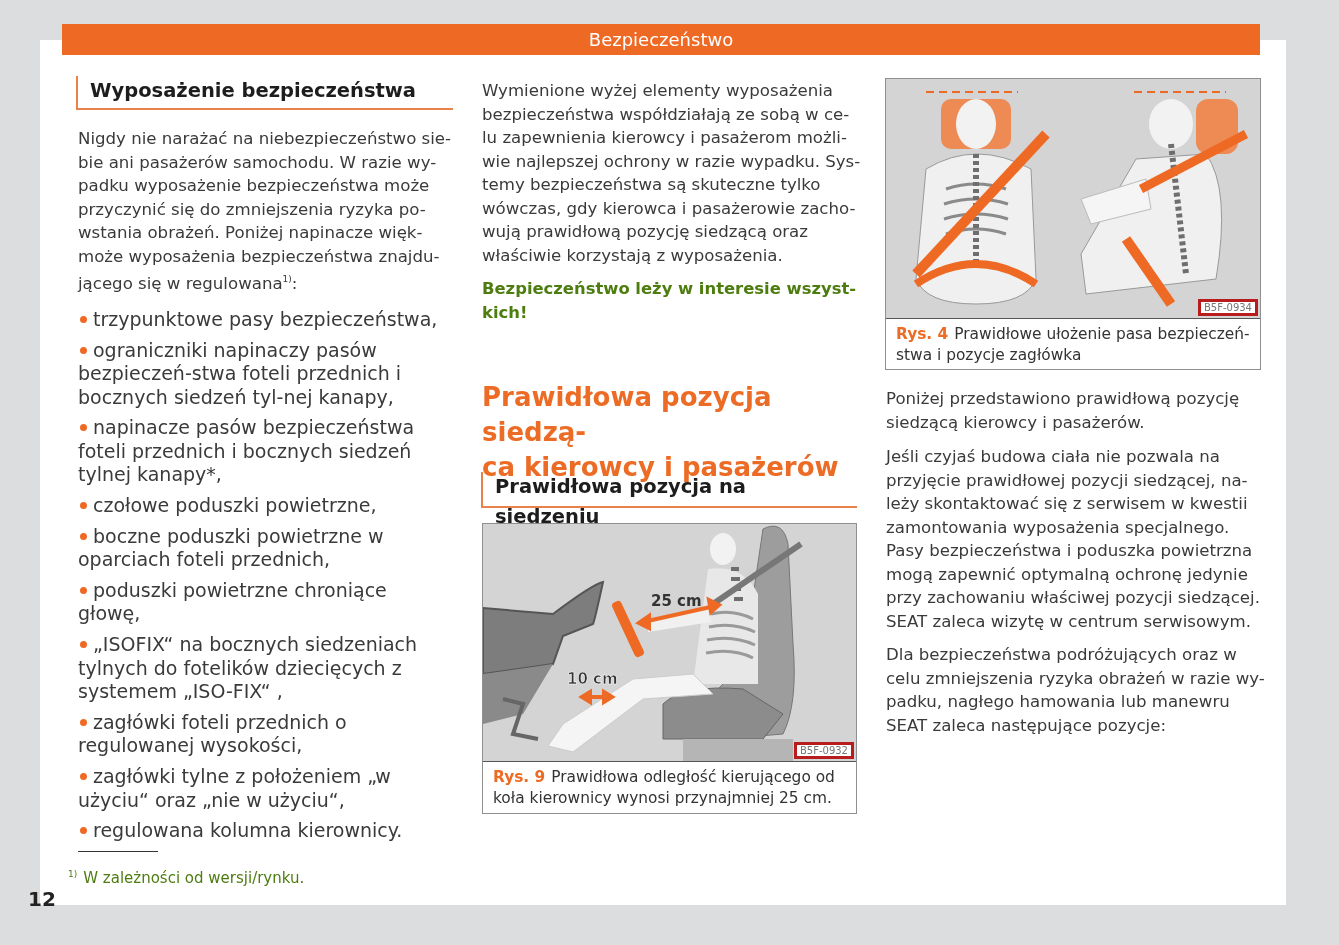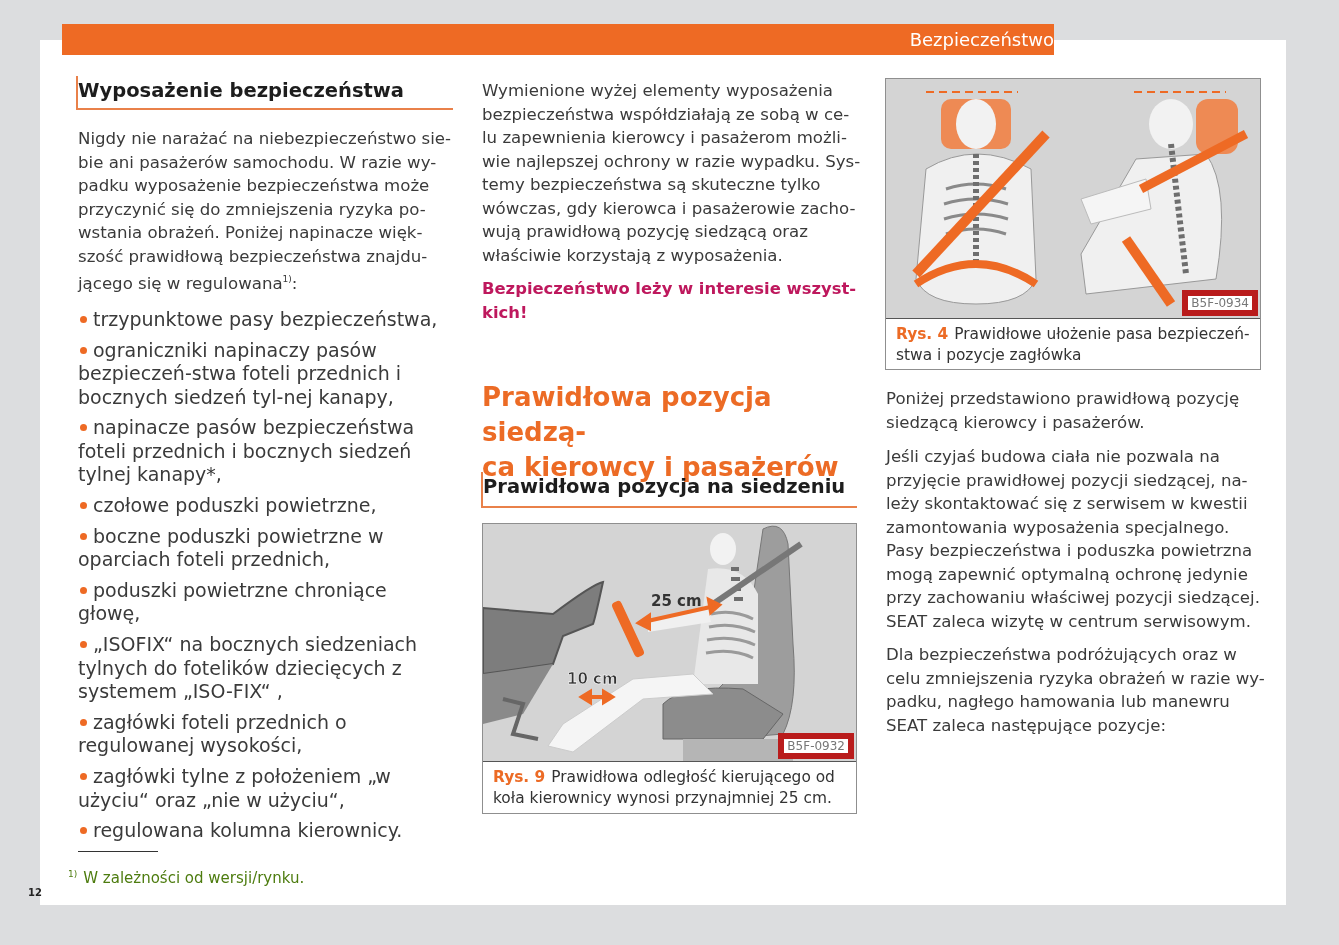--- a/index.html
+++ b/index.html
@@ -1,54 +1,54 @@
 <!DOCTYPE html>
 <html><head>
 <meta charset="utf-8">
 <style>
   * { box-sizing: border-box; margin: 0; padding: 0; }
   html, body { width: 1339px; height: 945px; overflow: hidden; }
   body { background: #dcdddf; position: relative; font-family: "DejaVu Sans", sans-serif; color: #333; }
   .page { position: absolute; left: 40px; top: 40px; width: 1246px; height: 865px; background: #fff; }
-  .header-bar { position: absolute; left: 62px; top: 24px; width: 992px; height: 31px; background: #ee6a24; color: #fff;
-    font-size: 18px; line-height: 31px; text-align: right; font-weight: 500; }
-  .sec-head { position: absolute; border-left: 2px solid #e9814a; border-bottom: 2px solid #e9814a; 
+  .header-bar { position: absolute; left: 62px; top: 24px; width: 1198px; height: 31px; background: #ee6a24; color: #fff;
+    font-size: 18px; line-height: 31px; text-align: center; font-weight: 500; }
+  .sec-head { position: absolute; border-left: 2px solid #e9814a; border-bottom: 2px solid #e9814a; padding-left: 12px;
     font-weight: bold; font-size: 19.5px; color: #1d1d1d; line-height: 30px; }
   .para { position: absolute; font-size: 16.6px; line-height: 23.5px; color: #3a3a3a; }
   .para sup { font-size: 9px; vertical-align: 7px; }
   .bullets { position: absolute; list-style: none; font-size: 19px; line-height: 23.5px; color: #3a3a3a; }
   .bullets li { margin-bottom: 7.2px; }
   .bullet-dot { display: inline-block; width: 7px; height: 7px; border-radius: 50%; background: #ee6a24; margin: 0 6px 2px 2px; vertical-align: middle; }
-  .bold-para { position: absolute; font-weight: bold; font-size: 16.4px; line-height: 23.5px; color: #be185d; }
+  .bold-para { position: absolute; font-weight: bold; font-size: 16.4px; line-height: 23.5px; color: #4d7c0f; }
   .big-orange { position: absolute; font-weight: bold; font-size: 26px; line-height: 35px; color: #ec6b25; }
   .figure { position: absolute; border: 1px solid #8f8f8f; background: #fff; }
   .fig-img { position: absolute; left: 0; top: 0; right: 0; background: #d6d6d6; border-bottom: 1px solid #555; overflow: hidden; }
-  .fig-code { position: absolute; right: 2px; bottom: 2px; font-size: 12px; color: #777; background: #fff; border: 6px solid #b91c1c; padding: 0 3px; font-family: "DejaVu Sans", sans-serif; }
+  .fig-code { position: absolute; right: 2px; bottom: 2px; font-size: 10px; color: #777; background: #fff; border: 3px solid #b91c1c; padding: 0 3px; font-family: "DejaVu Sans", sans-serif; }
   .caption { position: absolute; left: 10px; right: 8px; font-size: 15.4px; line-height: 21px; color: #333; }
   .caption .rys { color: #ec6b25; font-weight: bold; margin-right: 6px; }
   .footnote-rule { position: absolute; left: 78px; top: 851px; width: 80px; height: 1px; background: #333; }
   .footnote { position: absolute; left: 68px; top: 869px; font-size: 15px; color: #4d7c0f; }
   .footnote sup { font-size: 9px; vertical-align: 6px; margin-right: 6px; }
-  .page-num { position: absolute; left: 28px; top: 887px; font-size: 10px; font-weight: bold; color: #222; }
+  .page-num { position: absolute; left: 28px; top: 887px; font-size: 20px; font-weight: bold; color: #222; }
 </style>
 </head>
 <body>
 
 <div class="page"></div>
 <div class="header-bar"><span>Bezpieczeństwo</span></div>
 
 <div class="sec-head" style="left:76px; top:76px; width:377px; height:34px;"><span>Wyposażenie bezpieczeństwa</span></div>
 
 <div class="para" style="left:78px; top:127px; width:380px;">
   <div>Nigdy nie narażać na niebezpieczeństwo sie-</div>
   <div>bie ani pasażerów samochodu. W razie wy-</div>
   <div>padku wyposażenie bezpieczeństwa może</div>
   <div>przyczynić się do zmniejszenia ryzyka po-</div>
   <div>wstania obrażeń. Poniżej napinacze więk-</div>
-  <div>szość prawidłową bezpieczeństwa znajdu-</div>
+  <div>może wyposażenia bezpieczeństwa znajdu-</div>
   <div><span>jącego się w regulowana</span><sup>1)</sup><span>:</span></div>
 </div>
 
 <ul class="bullets" style="left:78px; top:308px; width:375px;">
   <li><span class="bullet-dot"></span><span>trzypunktowe pasy bezpieczeństwa,</span></li>
   <li><span class="bullet-dot"></span><span>ograniczniki napinaczy pasów bezpieczeń-stwa foteli przednich i bocznych siedzeń tyl-nej kanapy,</span></li>
   <li><span class="bullet-dot"></span><span>napinacze pasów bezpieczeństwa foteli przednich i bocznych siedzeń tylnej kanapy*,</span></li>
   <li><span class="bullet-dot"></span><span>czołowe poduszki powietrzne,</span></li>
   <li><span class="bullet-dot"></span><span>boczne poduszki powietrzne w oparciach foteli przednich,</span></li>
   <li><span class="bullet-dot"></span><span>poduszki powietrzne chroniące głowę,</span></li>

